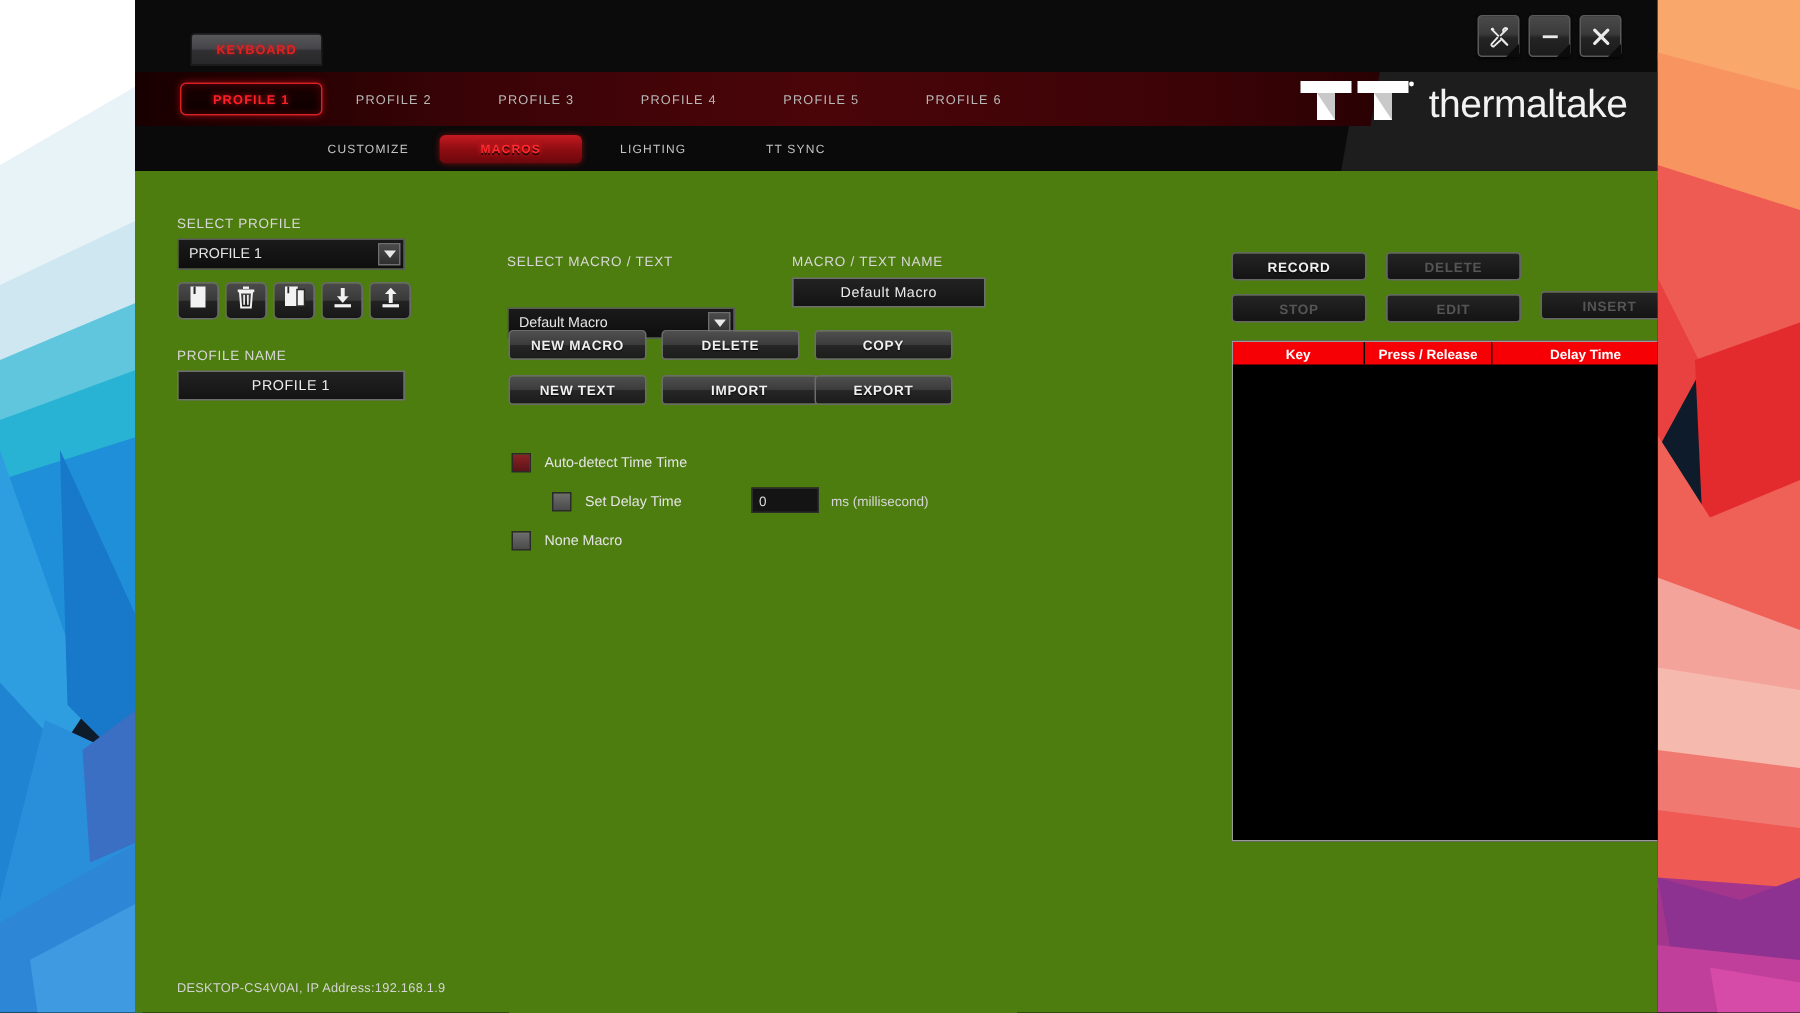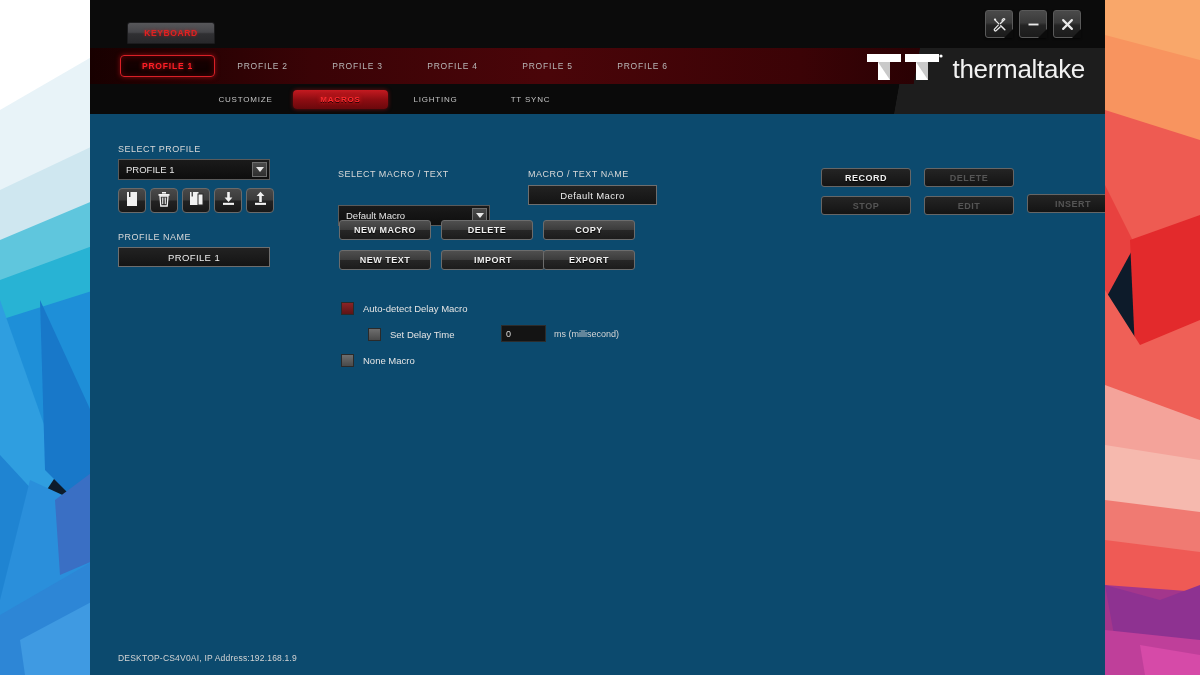--- a/index.html
+++ b/index.html
@@ -15,21 +15,21 @@
     position: absolute; inset: 0;
     width: 1200px; height: 675px;
     overflow: hidden;
   }
   #wallpaper { position: absolute; inset: 0; }
 
   
   #app-window {
     position: absolute;
     left: 90px; top: 0; width: 1015px; height: 675px;
-    background: #0c4a6e;
+    background: #4d7c0f;
     overflow: hidden;
   }
 
   
   .titlebar {
     position: absolute; left: 0; top: 0; width: 100%; height: 48px;
     background: #0b0b0b;
   }
   .win-btns {
     position: absolute; right: 24px; top: 10px;
@@ -458,21 +458,21 @@
       </div>
     <div class="abs btn" style="left:351px; top:136px; width:104px; height:20px;">
       <span>IMPORT</span>
       </div>
     <div class="abs btn" style="left:453px; top:136px; width:92px; height:20px;">
       <span>EXPORT</span>
       </div>
 
     <div class="abs cbrow" style="left:251px; top:188px;">
       <span class="cb on"></span>
-      <span class="lbl">Auto-detect Delay Macro</span>
+      <span class="lbl">Auto-detect Time Time</span>
     </div>
 
     <div class="abs cbrow" style="left:251px; top:214px;padding-left:27px;">
       <span class="cb"></span>
       <span class="lbl">Set Delay Time</span>
     </div>
 
     <div class="abs" style="left:411px; top:211px; display:flex; align-items:center;">
       <span class="numfield">0</span>
       <span class="unit">ms (millisecond)</span>
@@ -493,16 +493,24 @@
       <span>INSERT</span>
       </div>
 
     <div class="abs btn flat disabled" style="left:731px; top:82px; width:90px; height:19px;">
       <span>STOP</span>
       </div>
     <div class="abs btn flat disabled" style="left:834px; top:82px; width:90px; height:19px;">
       <span>EDIT</span>
       </div>
 
+    <div class="macro-table">
+      <div class="mt-head">
+        <div class="th" style="width:88px;">Key</div>
+        <div class="th" style="width:85px;">Press / Release</div>
+        <div class="th" style="flex:1;">Delay Time</div>
+      </div>
+      <div class="mt-body"></div>
+    </div>
 
     <div class="statusbar">DESKTOP-CS4V0AI, IP Address:192.168.1.9</div>
   </div>
 </div>
 
 </body></html>

